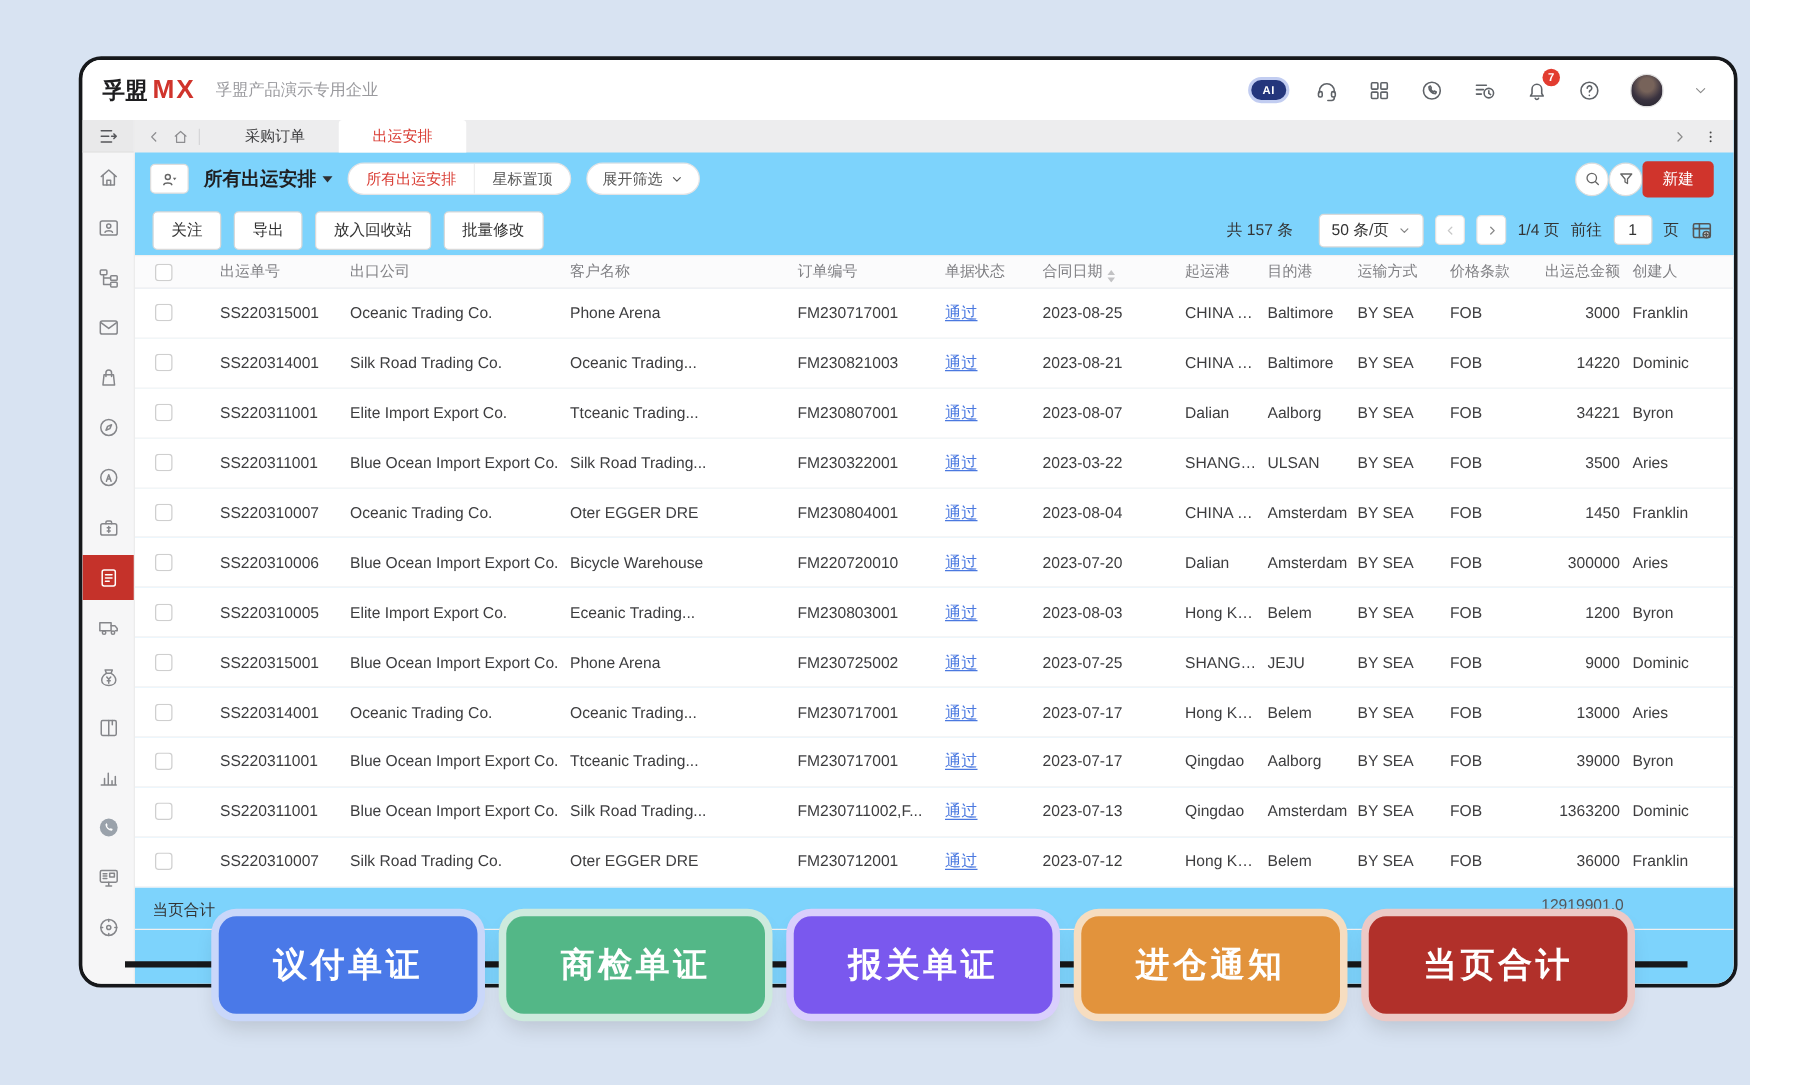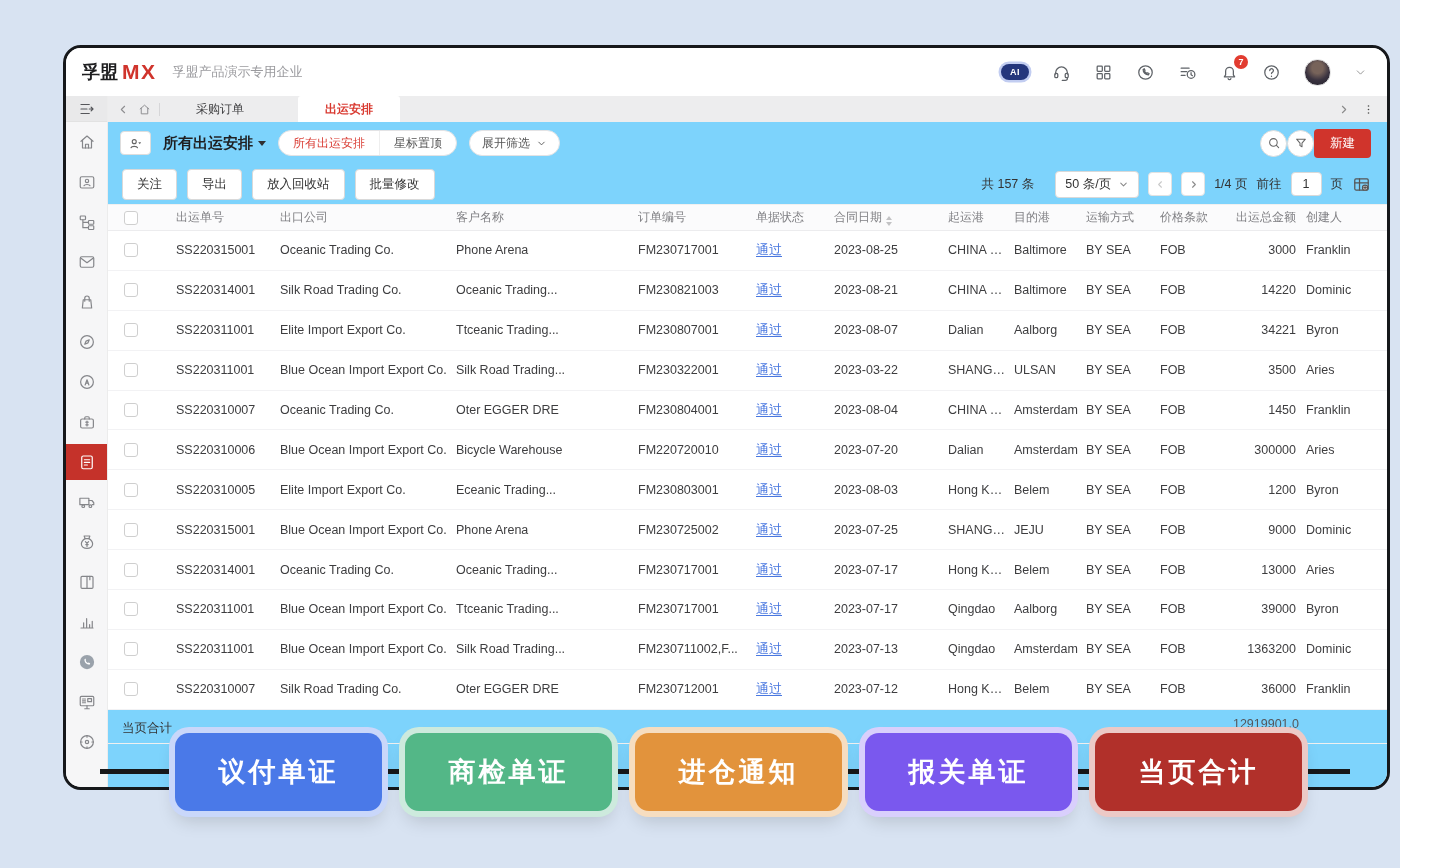--- a/index.html
+++ b/index.html
@@ -38,21 +38,21 @@
 
   .main { flex:1; display:flex; flex-direction:column; min-width:0; background:#7dd3fc; }
 
   
   .tabbar { height:26px; background:#ededee; display:flex; align-items:stretch; font-size:12px; color:#555; flex:0 0 auto; }
   .tab-nav { display:flex; align-items:center; gap:8px; padding:0 9px; color:#8d8d90; }
   .tab-nav .ic { width:13px; height:13px; cursor:pointer; }
   .vdiv { width:1px; height:13px; background:#d6d6d8; }
   .tabs { display:flex; }
   .tab { display:flex; align-items:center; padding:0 27px; color:#3c3c3e; cursor:pointer; }
-  .tab.active { background:#fff; color:#d93a31; font-weight:700; border-radius:3px 3px 0 0;margin-left:27px; }
+  .tab.active { background:#fff; color:#d93a31; font-weight:400; border-radius:3px 3px 0 0; }
   .tabbar-right { margin-left:auto; display:flex; align-items:center; gap:12px; padding:0 12px; color:#8a8a8a; }
   .tabbar-right .ic { width:13px; height:13px; cursor:pointer; }
 
   
   .filterbar { height:42px; display:flex; align-items:center; gap:12px; padding:0 16px 0 12px; flex:0 0 auto; }
   .icon-btn-rect { width:31px; height:24px; border:1px solid #ddd; border-radius:4px; display:flex; align-items:center;
                    justify-content:center; color:#666; background:#fff; cursor:pointer; }
   .icon-btn-rect .ic { width:15px; height:15px; }
   .view-title { font-size:15px; font-weight:700; color:#1f1f21; display:flex; align-items:center; gap:5px; cursor:pointer; }
   .caret-dn { width:0; height:0; border-left:4.5px solid transparent; border-right:4.5px solid transparent; border-top:5.5px solid #2f2f31; }
@@ -693,17 +693,17 @@
         </div>
 
       </div>
     </div>
   </div>
 
   <div class="flow-line"></div>
   <div class="flow-buttons" id="flow-buttons">
       <button class="flow-btn" style="background: rgb(74, 121, 232); box-shadow: rgb(201, 215, 250) 0px 0px 0px 6px, rgba(0, 0, 0, 0.15) 0px 10px 18px;">议付单证</button>
       <button class="flow-btn" style="background: rgb(83, 183, 135); box-shadow: rgb(205, 234, 221) 0px 0px 0px 6px, rgba(0, 0, 0, 0.15) 0px 10px 18px;">商检单证</button>
+      <button class="flow-btn" style="background: rgb(122, 88, 238); box-shadow: rgb(217, 207, 252) 0px 0px 0px 6px, rgba(0, 0, 0, 0.15) 0px 10px 18px;">报关单证</button>
       <button class="flow-btn" style="background: rgb(226, 147, 60); box-shadow: rgb(246, 221, 192) 0px 0px 0px 6px, rgba(0, 0, 0, 0.15) 0px 10px 18px;">进仓通知</button>
-      <button class="flow-btn" style="background: rgb(122, 88, 238); box-shadow: rgb(217, 207, 252) 0px 0px 0px 6px, rgba(0, 0, 0, 0.15) 0px 10px 18px;">报关单证</button>
       <button class="flow-btn" style="background: rgb(177, 48, 42); box-shadow: rgb(236, 201, 198) 0px 0px 0px 6px, rgba(0, 0, 0, 0.15) 0px 10px 18px;">当页合计</button>
     </div>
 </div>
 
 </body></html>

